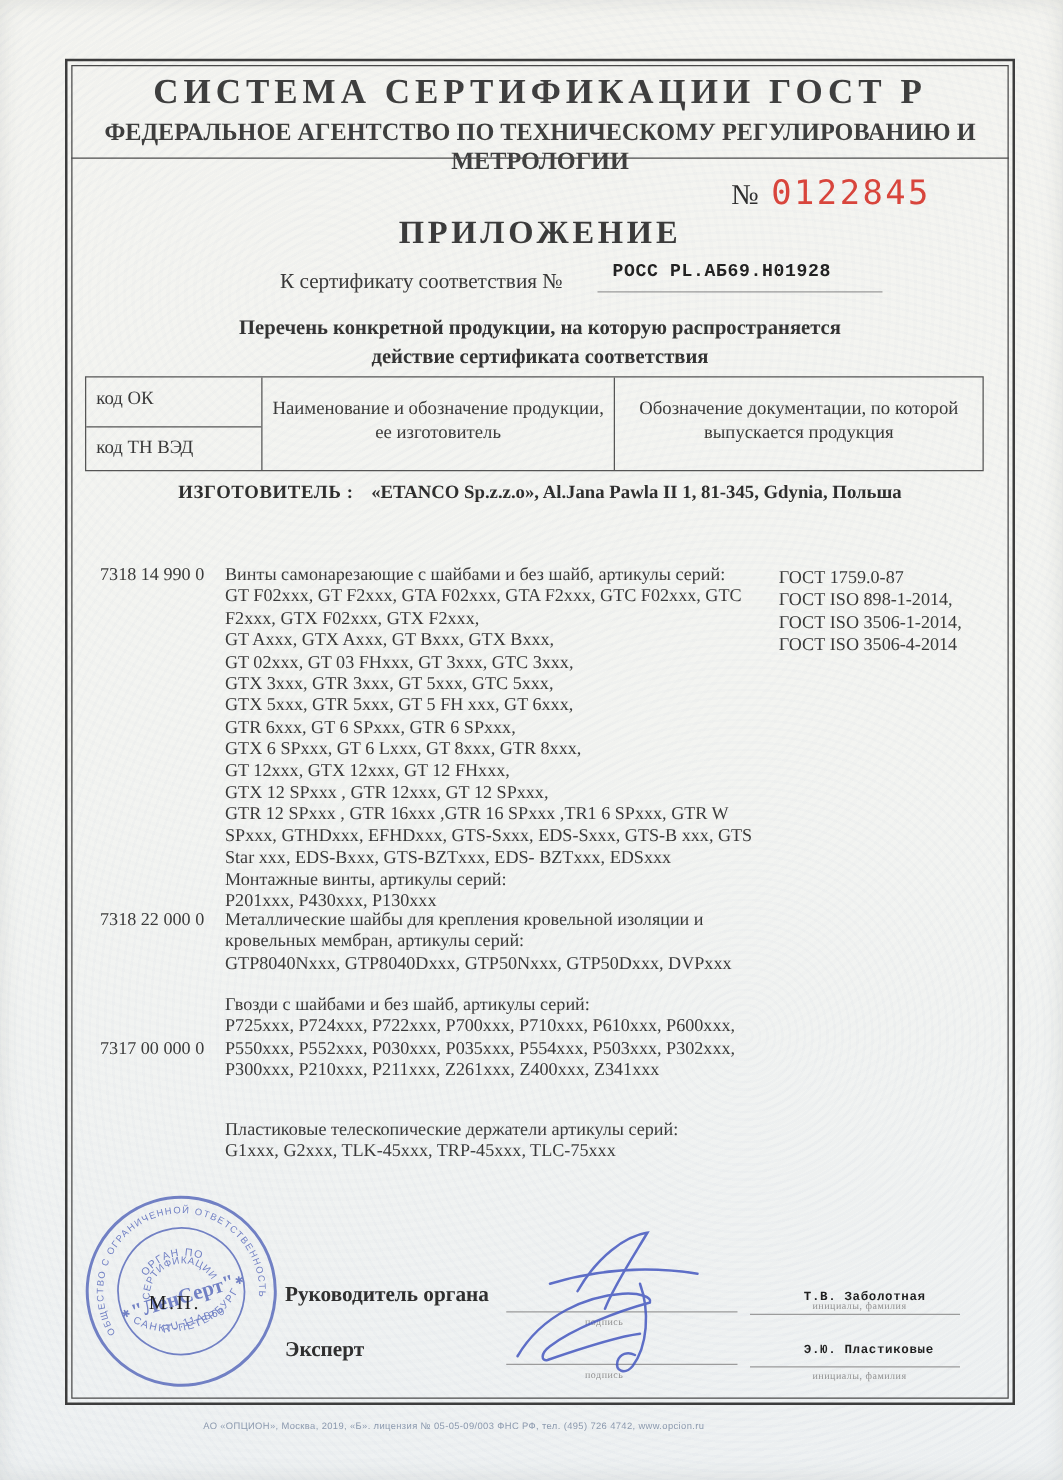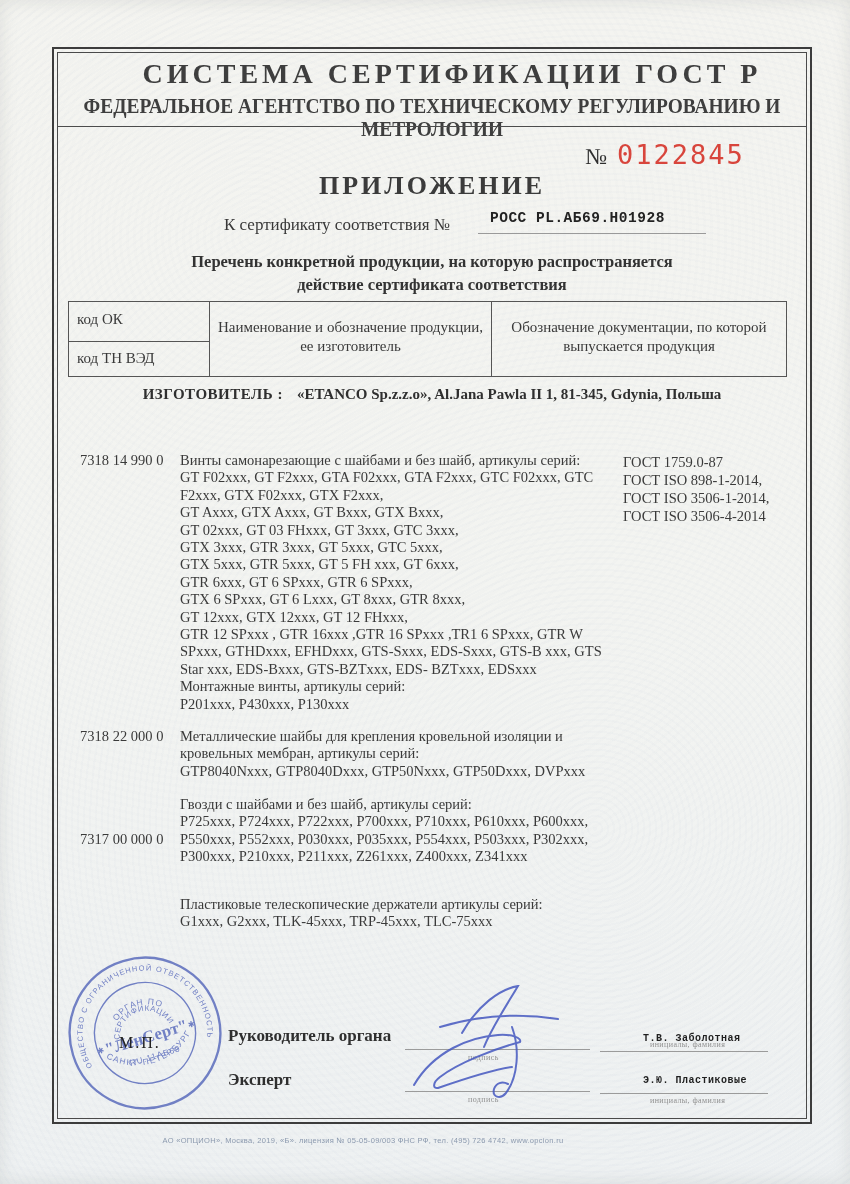--- a/index.html
+++ b/index.html
@@ -10,21 +10,21 @@
     box-shadow:inset 0 0 18px rgba(120,130,120,.18);
   }
   .sheet::before{content:"";position:absolute;inset:0;pointer-events:none;
     background:
       repeating-radial-gradient(circle at 30% 20%, rgba(150,160,180,.025) 0 3px, transparent 3px 7px),
       repeating-radial-gradient(circle at 70% 70%, rgba(130,150,190,.03) 0 2px, transparent 2px 6px);}
   .abs{position:absolute;}
   .frame{left:52px;top:47px;width:756px;height:1073px;border:2px solid #3c3c3c;}
   .frame-inner{position:absolute;inset:3px;border:1px solid #4a4a4a;}
   .ctr{text-align:center;}
-  .title1{left:52px;top:58px;width:760px;font-size:28px;font-weight:bold;letter-spacing:4px;color:#3e3e3e;margin-left:20px;}
+  .title1{left:52px;top:58px;width:760px;font-size:28px;font-weight:bold;letter-spacing:4px;color:#3e3e3e;}
   .title2{left:52px;top:95px;width:760px;font-size:20px;font-weight:bold;color:#3e3e3e;transform:scaleX(.97);}
   .hdr-sep{left:57px;top:126px;width:750px;height:1px;background:#4c4c4c;}
   .serial-wrap{left:585px;top:139px;}
   .serial-no{font-size:23px;color:#2f2f2f;font-family:"Liberation Serif",serif;}
   .serial-num{font-size:27px;font-family:"DejaVu Sans Mono",monospace;letter-spacing:2px;margin-left:10px;}
   .appx{left:52px;top:171px;width:760px;font-size:26px;font-weight:bold;letter-spacing:3px;color:#3b3b3b;}
   .certline-label{left:224px;top:215px;font-size:17px;color:#383838;}
   .certline-value{left:490px;top:210px;font-family:"Liberation Mono",monospace;font-weight:bold;font-size:14.5px;letter-spacing:.5px;color:#222;}
   .certline-rule{left:478px;top:233px;width:228px;height:1px;background:#9a9a9a;}
   .subtitle{left:52px;width:760px;font-size:16.5px;font-weight:bold;color:#333;}
@@ -98,20 +98,21 @@
       <div>Винты самонарезающие с шайбами и без шайб, артикулы серий:</div>
       <div>GT F02xxx, GT F2xxx, GTA  F02xxx, GTA  F2xxx, GTC F02xxx, GTC</div>
       <div>F2xxx,  GTX F02xxx, GTX F2xxx,</div>
       <div>GT Axxx, GTX Axxx, GT Bxxx, GTX Bxxx,</div>
       <div>GT 02xxx, GT 03 FHxxx, GT 3xxx, GTC 3xxx,</div>
       <div>GTX 3xxx, GTR 3xxx, GT 5xxx, GTC 5xxx,</div>
       <div>GTX 5xxx, GTR 5xxx, GT 5 FH xxx, GT 6xxx,</div>
       <div>GTR  6xxx, GT 6 SPxxx, GTR 6 SPxxx,</div>
       <div>GTX 6 SPxxx, GT 6 Lxxx, GT 8xxx,  GTR  8xxx,</div>
       <div>GT 12xxx, GTX 12xxx, GT 12  FHxxx,</div>
+      <div>GTX 12 SPxxx , GTR 12xxx, GT 12 SPxxx,</div>
       <div>GTR 12 SPxxx , GTR 16xxx ,GTR 16 SPxxx ,TR1 6 SPxxx, GTR W</div>
       <div>SPxxx, GTHDxxx, EFHDxxx, GTS-Sxxx, EDS-Sxxx, GTS-B xxx, GTS</div>
       <div>Star xxx, EDS-Bxxx, GTS-BZTxxx, EDS- BZTxxx, EDSxxx</div>
       <div>Монтажные винты, артикулы серий:</div>
       <div>P201xxx, P430xxx, P130xxx</div>
     </div>
   <div class="abs pblock pdocs" style="top:453px">
       <div>ГОСТ 1759.0-87</div>
       <div>ГОСТ ISO 898-1-2014,</div>
       <div>ГОСТ ISO 3506-1-2014,</div>

